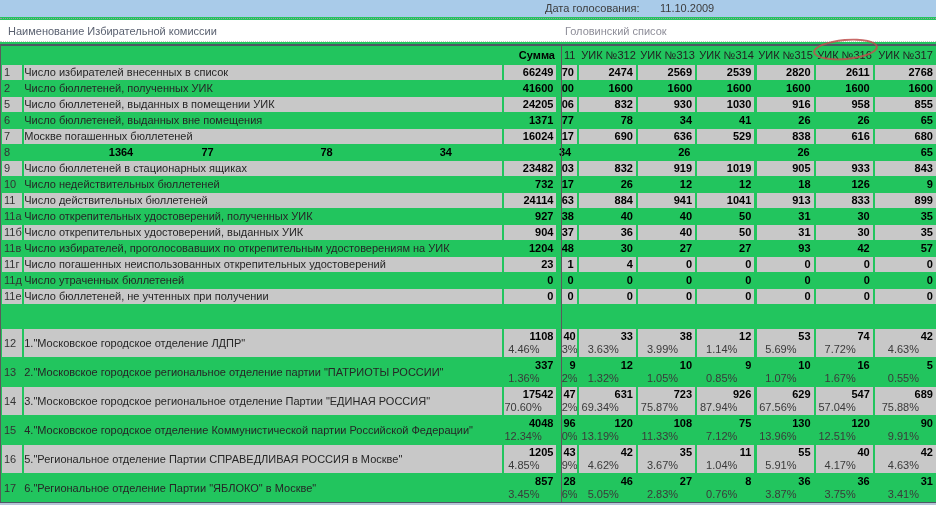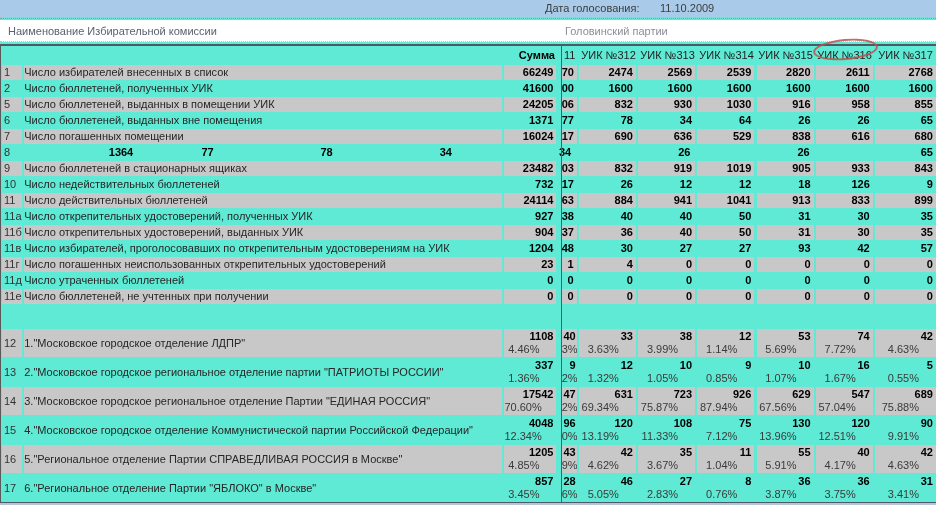--- a/index.html
+++ b/index.html
@@ -1,19 +1,19 @@
 <!DOCTYPE html>
 <html><head>
 <meta charset="utf-8">
 <style>
   * { margin:0; padding:0; box-sizing:border-box; }
   html,body { background:#e8e8e8; }
   #screen {
     position:relative; width:936px; height:505px; overflow:hidden;
-    background:#5eead4; font-family:"Liberation Sans", sans-serif;
+    background:#22c55e; font-family:"Liberation Sans", sans-serif;
     font-size:11px; color:#222;
   }
   
   .datebar { position:absolute; left:0; top:0; width:936px; height:17px; background:#a9cbe9; }
   .datebar span { position:absolute; top:2px; color:#3c3c3c; white-space:pre; }
   .datebar .dl { left:545px; }
   .datebar .dv { left:660px; }
   .dotline { position:absolute; left:0; width:936px; border-top:1px dotted #9a9a9a; }
   .dot1 { top:18px; }
   .dot2 { top:41px; border-top-color:#c8c8c8; }
@@ -62,21 +62,21 @@
 <body>
 
 <div id="screen">
   <div class="datebar">
     <span class="dl">Дата голосования:</span>
     <span class="dv">11.10.2009</span>
   </div>
   <div class="dotline dot1"></div>
   <div class="subheader">
     <span class="cl">Наименование Избирательной комиссии</span>
-    <span class="dr">Головинский партии</span>
+    <span class="dr">Головинский список</span>
   </div>
   <div class="dotline dot2"></div>
 
   <div class="frame-top"></div>
   <div class="frame-left"></div>
   <div class="frame-divider"></div>
 
   <div id="rows">
       <div class="row header">
         <div class="c-spacer"></div>
@@ -125,28 +125,28 @@
         <div class="c-uik val">958</div>
         <div class="c-uik val last">855</div>
       </div>
       <div class="row">
         <div class="c-num">6</div>
         <div class="c-label">Число бюллетеней, выданных вне помещения</div>
         <div class="c-sum val">1371</div>
         <div class="c-clip val">77</div>
         <div class="c-uik val">78</div>
         <div class="c-uik val">34</div>
-        <div class="c-uik val">64</div>
+        <div class="c-uik val">41</div>
         <div class="c-uik val">26</div>
         <div class="c-uik val">26</div>
         <div class="c-uik val last">65</div>
       </div>
       <div class="row gray">
         <div class="c-num">7</div>
-        <div class="c-label">Число погашенных помещении</div>
+        <div class="c-label">Москве погашенных бюллетеней</div>
         <div class="c-sum val">16024</div>
         <div class="c-clip val">17</div>
         <div class="c-uik val">690</div>
         <div class="c-uik val">636</div>
         <div class="c-uik val">529</div>
         <div class="c-uik val">838</div>
         <div class="c-uik val">616</div>
         <div class="c-uik val last">680</div>
       </div>
       <div class="row">

